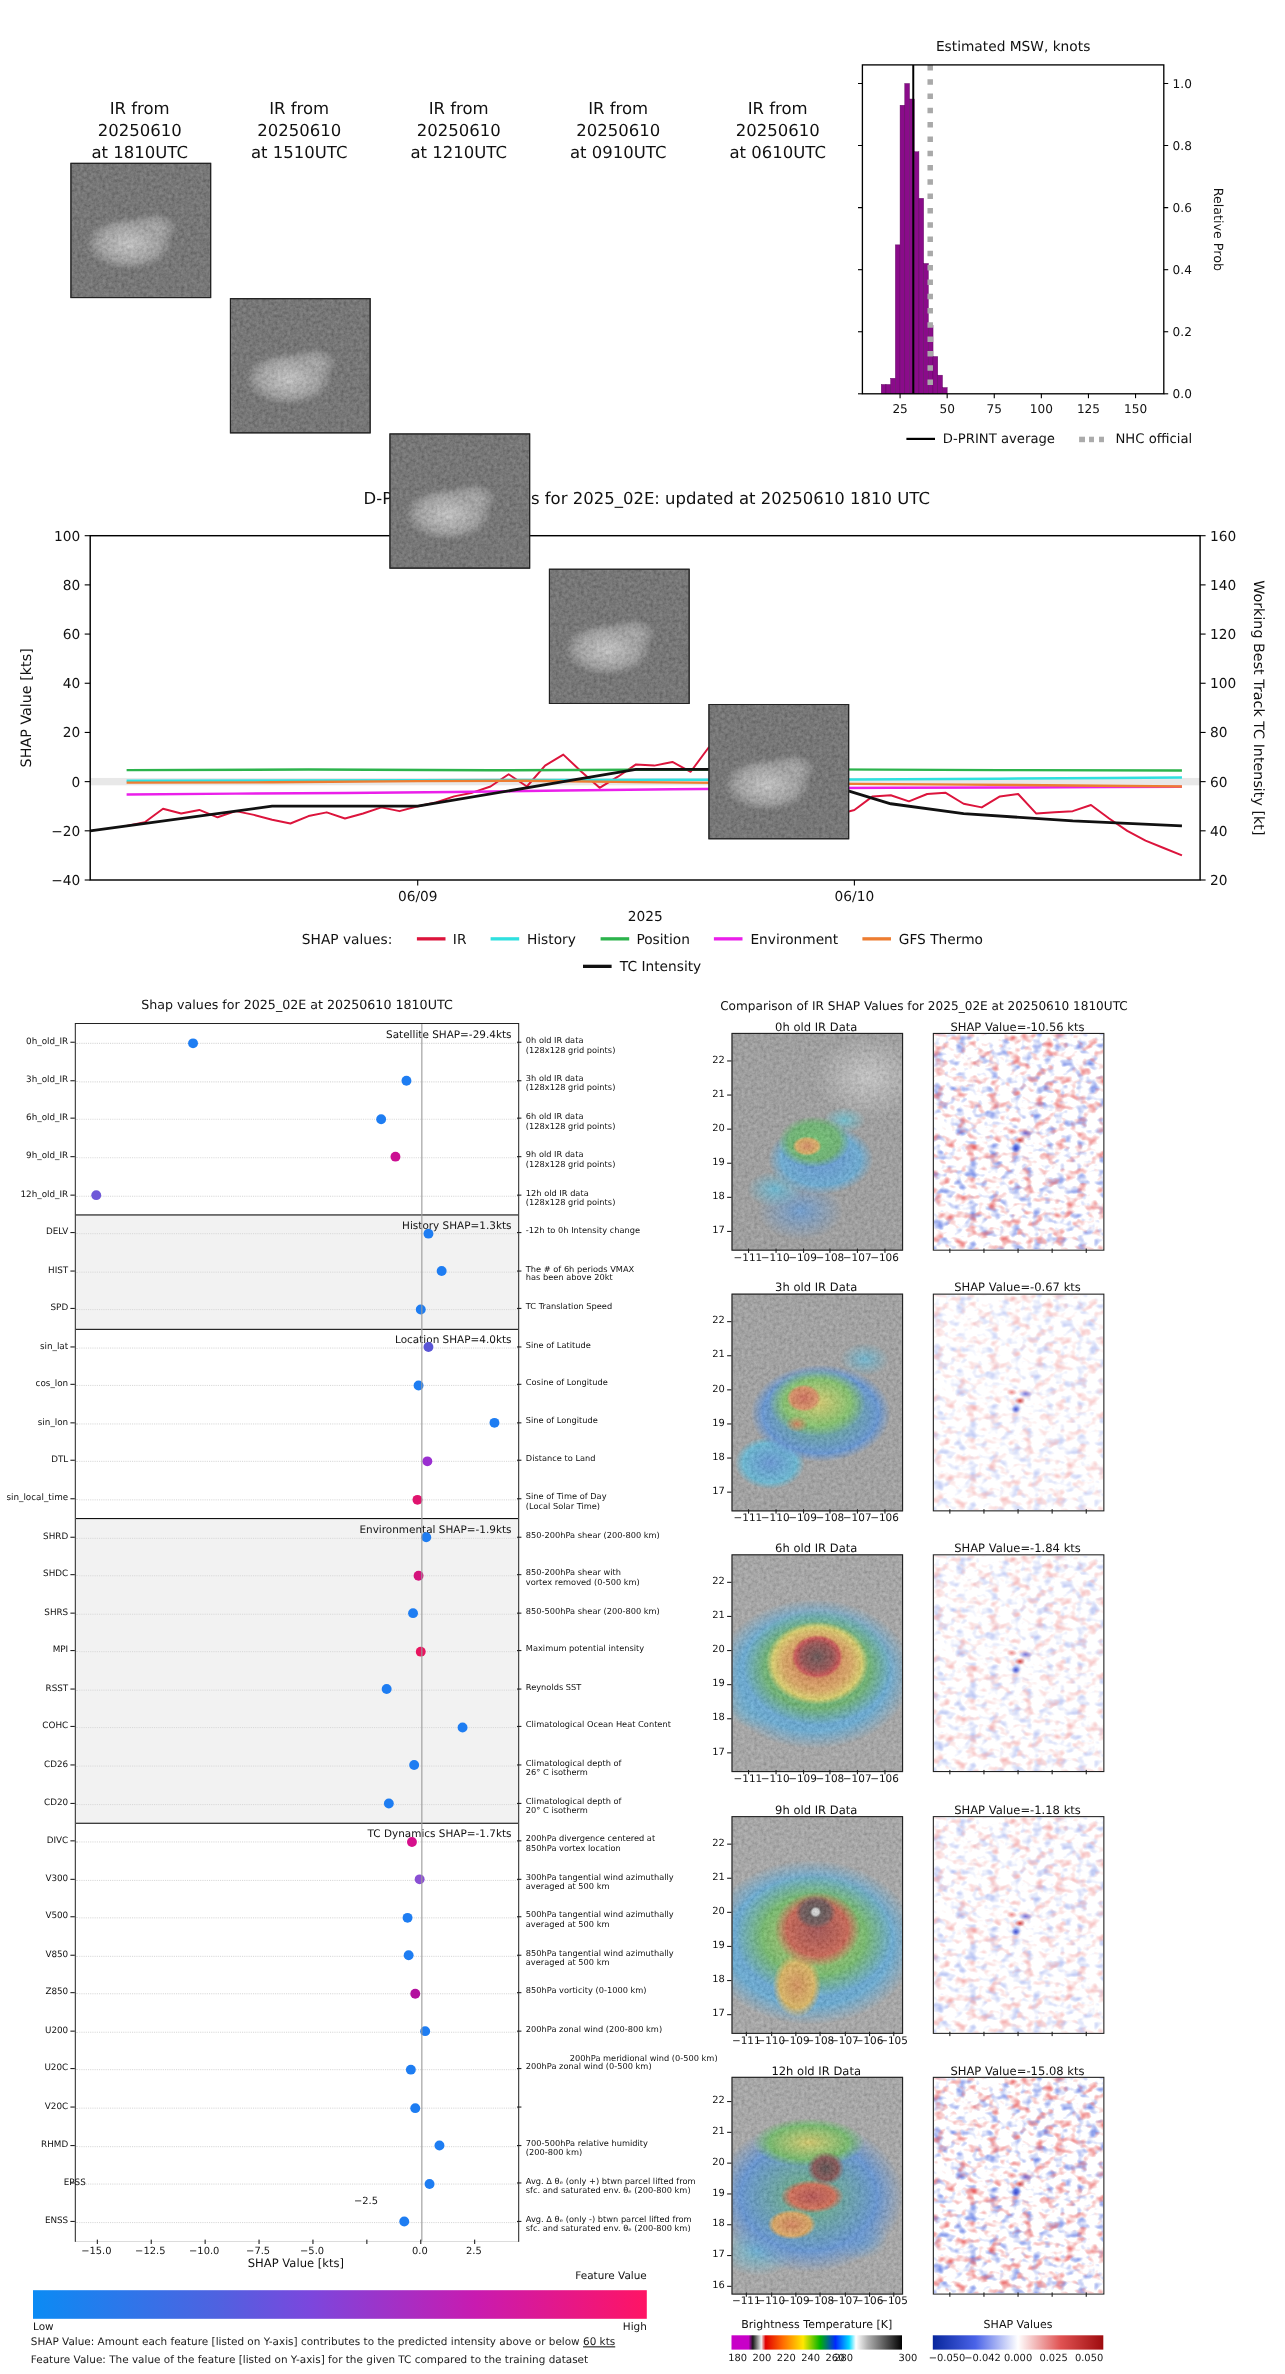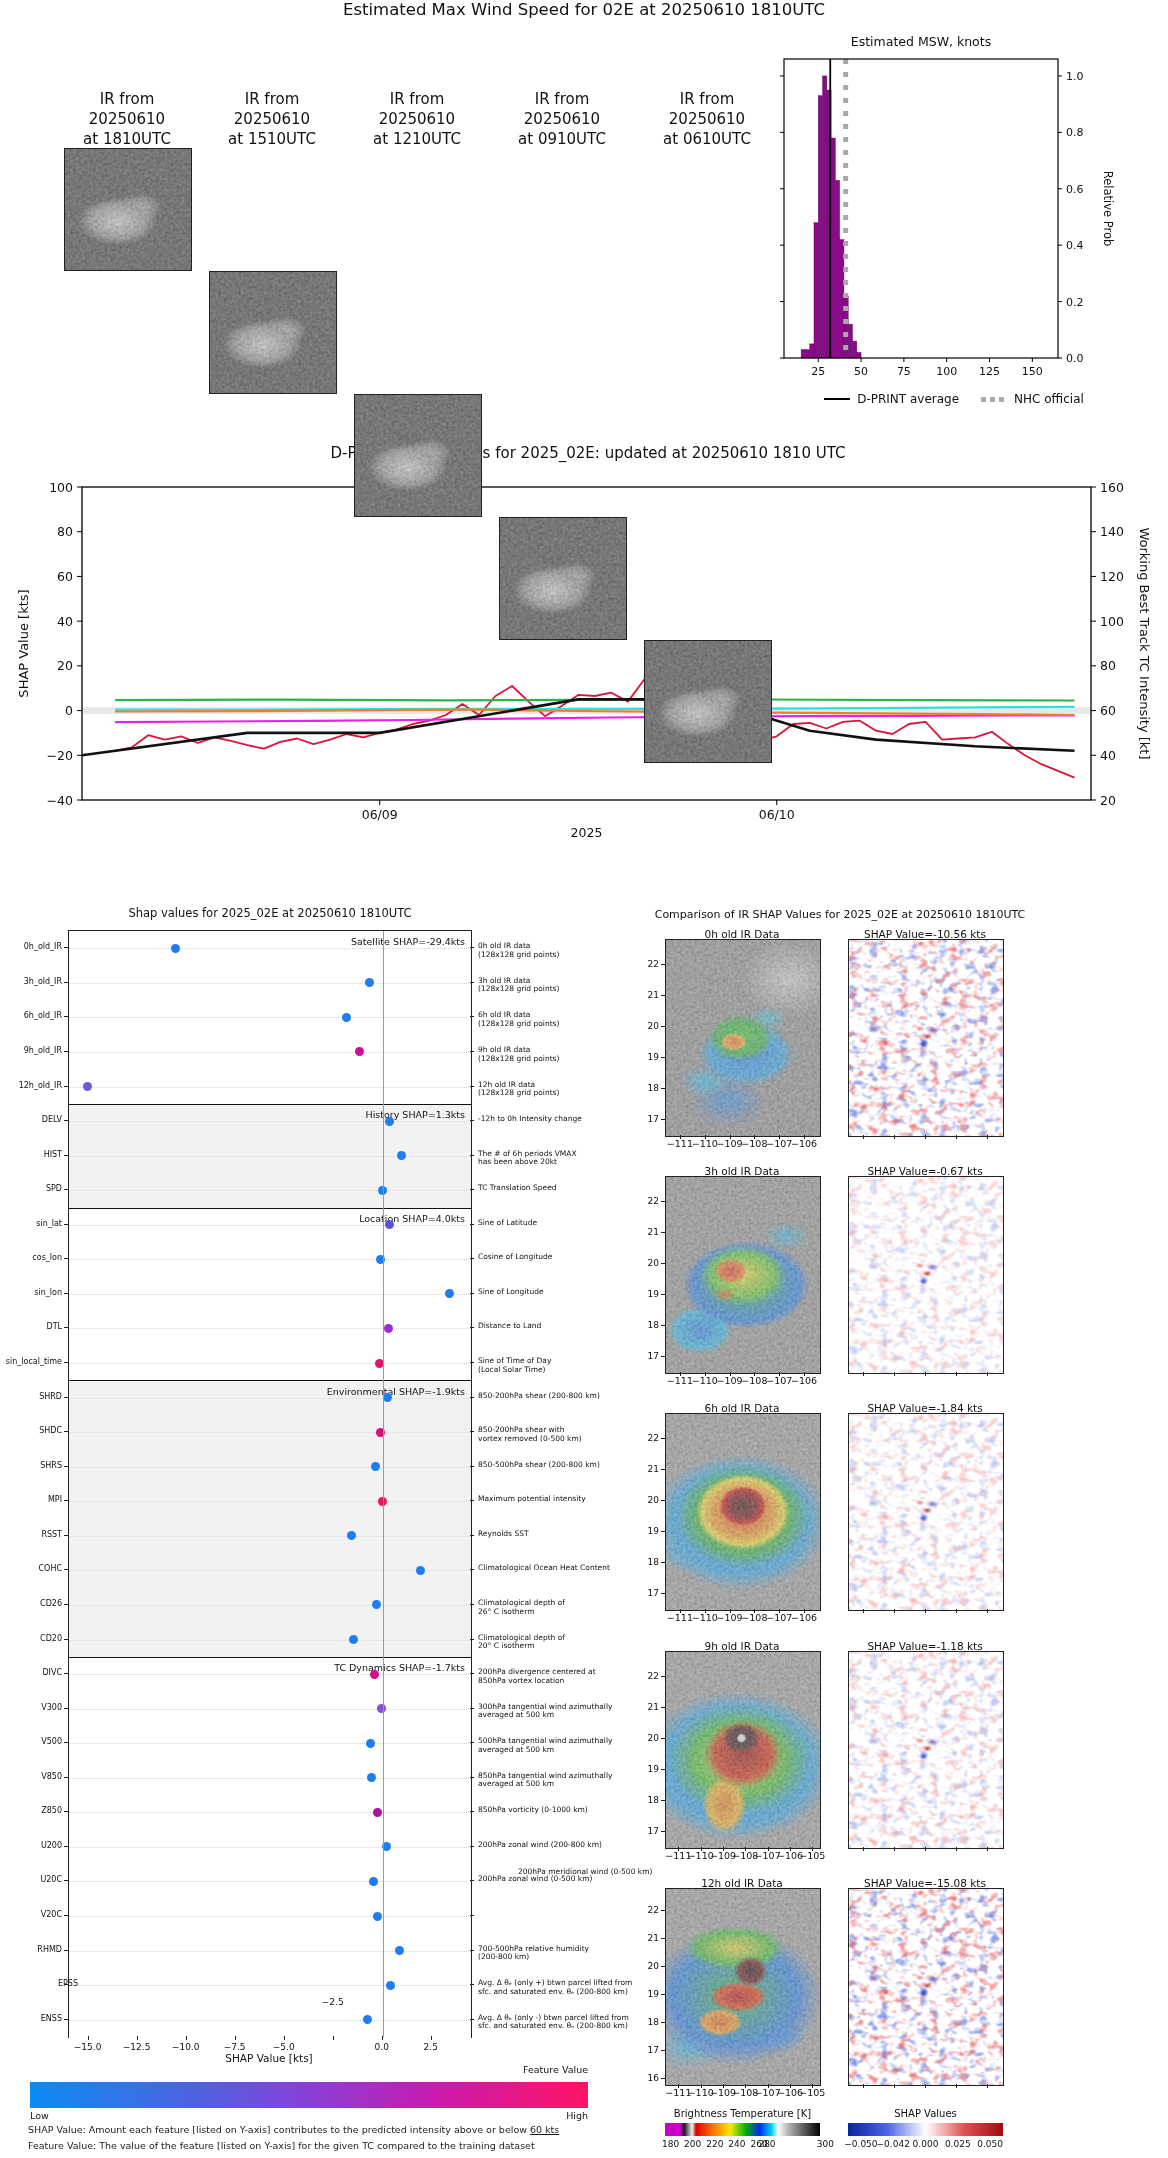--- a/index.html
+++ b/index.html
@@ -109,21 +109,20 @@
         <feTurbulence type="fractalNoise" baseFrequency="0.10 0.13" numOctaves="2" seed="7"></feTurbulence>
         <feColorMatrix type="matrix" values="0 0 0 0 0.82  0 0 0 0 0.12  0 0 0 0 0.12  2.6 0 0 0 -1.35"></feColorMatrix>
       </filter>
       <filter id="speckB" x="0" y="0" width="100%" height="100%">
         <feTurbulence type="fractalNoise" baseFrequency="0.10 0.13" numOctaves="2" seed="13"></feTurbulence>
         <feColorMatrix type="matrix" values="0 0 0 0 0.12  0 0 0 0 0.2  0 0 0 0 0.78  2.6 0 0 0 -1.35"></feColorMatrix>
       </filter>
     </defs>
   </svg>
 
-  <div class="abs ctr title1" style="left:0;top:8;width:1168px">Estimated Max Wind Speed for 02E at 20250610 1810UTC</div>
   <div id="thumbs"></div>
   <svg id="hist-svg" class="abs" style="left:740px;top:34px" width="428" height="356">
       <text x="181" y="12" text-anchor="middle" font-size="12.5px">Estimated MSW, knots</text>
       <rect x="61.125" y="315.5377358490566" width="4.28125" height="8.462264150943383" fill="#8a0b8a" stroke="#5c075c" stroke-width="0.4"></rect>
       <rect x="65.40625" y="315.5377358490566" width="4.28125" height="8.462264150943383" fill="#8a0b8a" stroke="#5c075c" stroke-width="0.4"></rect>
       <rect x="69.6875" y="309.89622641509436" width="4.28125" height="14.103773584905639" fill="#8a0b8a" stroke="#5c075c" stroke-width="0.4"></rect>
       <rect x="73.96875" y="188.60377358490567" width="4.28125" height="135.39622641509433" fill="#8a0b8a" stroke="#5c075c" stroke-width="0.4"></rect>
       <rect x="78.25" y="61.66981132075472" width="4.28125" height="262.3301886792453" fill="#8a0b8a" stroke="#5c075c" stroke-width="0.4"></rect>
       <rect x="82.53125" y="41.924528301886824" width="4.28125" height="282.0754716981132" fill="#8a0b8a" stroke="#5c075c" stroke-width="0.4"></rect>
       <rect x="86.8125" y="56.02830188679246" width="4.28125" height="267.97169811320754" fill="#8a0b8a" stroke="#5c075c" stroke-width="0.4"></rect>
@@ -223,20 +222,49 @@
       <line x1="1091" x2="1096" y1="364" y2="364" stroke="#000"></line>
       <text x="1100" y="368.5" text-anchor="start" font-size="12.5px">20</text>
       <line x1="379.73770491803276" x2="379.73770491803276" y1="364" y2="369" stroke="#000"></line>
       <text x="379.73770491803276" y="383" text-anchor="middle" font-size="12.5px">06/09</text>
       <line x1="776.7213114754098" x2="776.7213114754098" y1="364" y2="369" stroke="#000"></line>
       <text x="776.7213114754098" y="383" text-anchor="middle" font-size="12.5px">06/10</text>
       <text x="586.5" y="401" text-anchor="middle" font-size="12.5px">2025</text>
       <text x="28" y="207.5" text-anchor="middle" font-size="13px" transform="rotate(-90 28 207.5)">SHAP Value [kts]</text>
       <text x="1140" y="207.5" text-anchor="middle" font-size="13px" transform="rotate(90 1140 207.5)">Working Best Track TC Intensity [kt]</text>
     </svg>
+  <div id="ts-legend1" class="abs legend-row" style="left:0;top:846px;width:1168px">
+      <div style="font-size: 12.5px;">SHAP values:</div>
+      <div class="legend-item">
+        <div class="lswatch" style="border-top-color: rgb(220, 20, 60); border-top-width: 3px;"></div>
+        <div style="font-size: 12.5px;">IR</div>
+      </div>
+      <div class="legend-item">
+        <div class="lswatch" style="border-top-color: rgb(47, 224, 223); border-top-width: 3px;"></div>
+        <div style="font-size: 12.5px;">History</div>
+      </div>
+      <div class="legend-item">
+        <div class="lswatch" style="border-top-color: rgb(44, 179, 76); border-top-width: 3px;"></div>
+        <div style="font-size: 12.5px;">Position</div>
+      </div>
+      <div class="legend-item">
+        <div class="lswatch" style="border-top-color: rgb(234, 31, 234); border-top-width: 3px;"></div>
+        <div style="font-size: 12.5px;">Environment</div>
+      </div>
+      <div class="legend-item">
+        <div class="lswatch" style="border-top-color: rgb(237, 125, 49); border-top-width: 3px;"></div>
+        <div style="font-size: 12.5px;">GFS Thermo</div>
+      </div>
+    </div>
+  <div id="ts-legend2" class="abs legend-row" style="left:0;top:871px;width:1168px">
+      <div class="legend-item">
+        <div class="lswatch" style="border-top-color: rgb(17, 17, 17); border-top-width: 3px;"></div>
+        <div style="font-size: 12.5px;">TC Intensity</div>
+      </div>
+    </div>
 
   <div class="abs ctr title3" style="left:0;top:906px;width:540px">Shap values for 2025_02E at 20250610 1810UTC</div>
   <div id="dotplot">
       <div class="abs" id="dotbox" style="left: 68px; top: 930px; width: 402px; height: 1106px;">
         <div class="grp" style="top: 0px; height: 172.812px; background: rgb(255, 255, 255);"></div>
         <div class="gheader" style="right: 6px; top: 5.28125px; width: 390px;">Satellite SHAP=-29.4kts</div>
         <div class="rowline" style="top: 17.2812px;"></div>
         <div class="fdot" title="0h_old_IR" style="left: 102.177px; top: 12.7812px; background: rgb(30, 125, 242);"></div>
         <div class="rowline" style="top: 51.8438px;"></div>
         <div class="fdot" title="3h_old_IR" style="left: 296.118px; top: 47.3438px; background: rgb(30, 125, 242);"></div>

